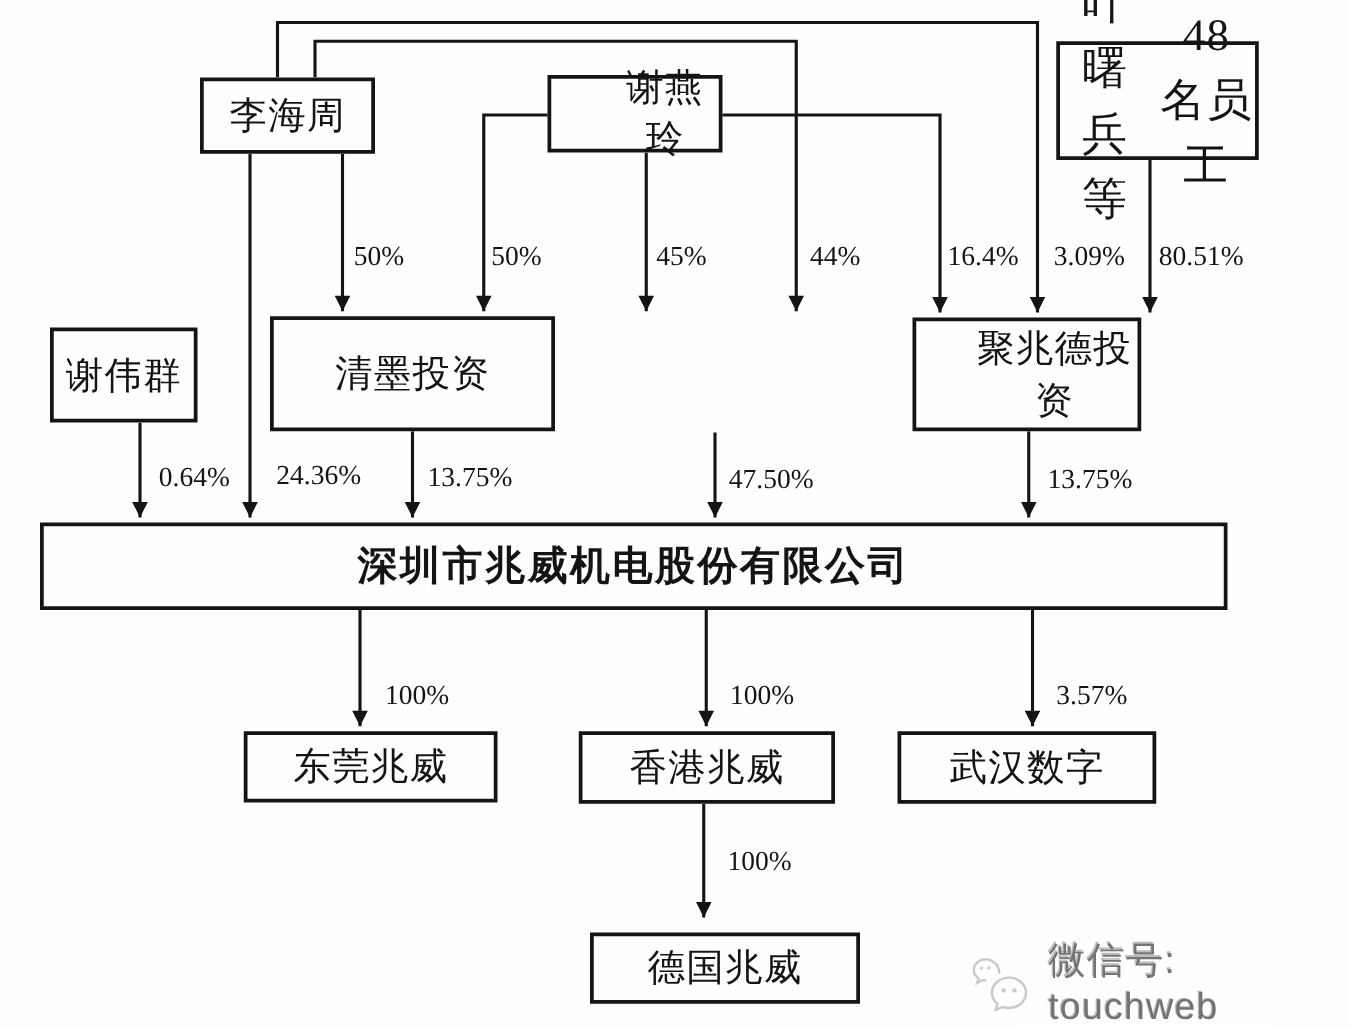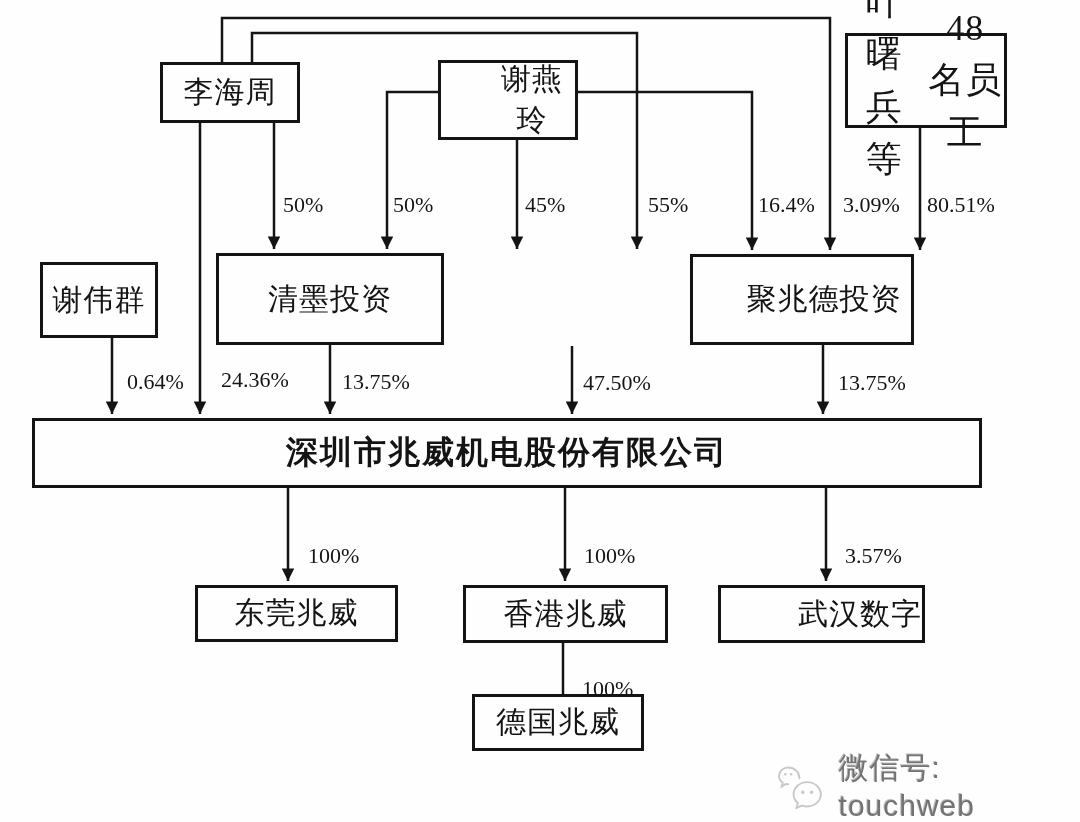--- a/index.html
+++ b/index.html
@@ -98,66 +98,66 @@
       <path d="M565 488 L565 581" marker-end="url(#arrow)"></path>
       <path d="M826 488 L826 581" marker-end="url(#arrow)"></path>
       <path d="M563 643 L563 734" marker-end="url(#arrow)"></path>
     </g>
   </svg>
 
   <div class="node" style="left:160px; top:62px; width:140px; height:61px;">
     <span>李海周</span>
   </div>
 
-  <div class="node" style="left:438px; top:60px; width:140px; height:80px;padding-left:48px;">
+  <div class="node" style="left:438px; top:60px; width:140px; height:62px;padding-left:48px;">
     <span>谢燕玲</span>
   </div>
 
   <div class="node two-line" style="left:845px; top:33px; width:162px; height:95px;">
     <span>叶曙兵等</span>
     <span>48 名员工</span>
   </div>
 
   <div class="node" style="left:40px; top:262px; width:118px; height:76px;">
     <span>谢伟群</span>
   </div>
 
   <div class="node" style="left:216px; top:253px; width:228px; height:92px;">
     <span>清墨投资</span>
   </div>
 
 
-  <div class="node" style="left:690px; top:254px; width:224px; height:91px;padding-left:44px;">
+  <div class="node" style="left:730px; top:254px; width:183px; height:91px;padding-left:44px;">
     <span>聚兆德投资</span>
   </div>
 
   <div class="node company" style="left:32px; top:418px; width:950px; height:70px;">
     <span>深圳市兆威机电股份有限公司</span>
   </div>
 
   <div class="node" style="left:195px; top:585px; width:203px; height:57px;">
     <span>东莞兆威</span>
   </div>
 
   <div class="node" style="left:463px; top:585px; width:205px; height:58px;align-items:center;">
     <span>香港兆威</span>
   </div>
 
-  <div class="node" style="left:718px; top:585px; width:207px; height:58px;justify-content:flex-end;">
+  <div class="node" style="left:718px; top:585px; width:207px; height:58px;">
     <span>武汉数字</span>
   </div>
 
-  <div class="node" style="left:472px; top:694px; width:172px; height:57px;">
+  <div class="node" style="left:472px; top:746px; width:216px; height:57px;">
     <span>德国兆威</span>
   </div>
 
   <div class="pct" style="left:283px; top:192px;">50%</div>
   <div class="pct" style="left:393px; top:192px;">50%</div>
   <div class="pct" style="left:525px; top:192px;">45%</div>
-  <div class="pct" style="left:648px; top:192px;">55%</div>
+  <div class="pct" style="left:648px; top:192px;">44%</div>
   <div class="pct" style="left:758px; top:192px;">16.4%</div>
   <div class="pct" style="left:843px; top:192px;">3.09%</div>
   <div class="pct" style="left:927px; top:192px;">80.51%</div>
 
   <div class="pct" style="left:127px; top:369px;">0.64%</div>
   <div class="pct" style="left:221px; top:367px;">24.36%</div>
   <div class="pct" style="left:342px; top:369px;">13.75%</div>
   <div class="pct" style="left:583px; top:370px;">47.50%</div>
   <div class="pct" style="left:838px; top:370px;">13.75%</div>
 

